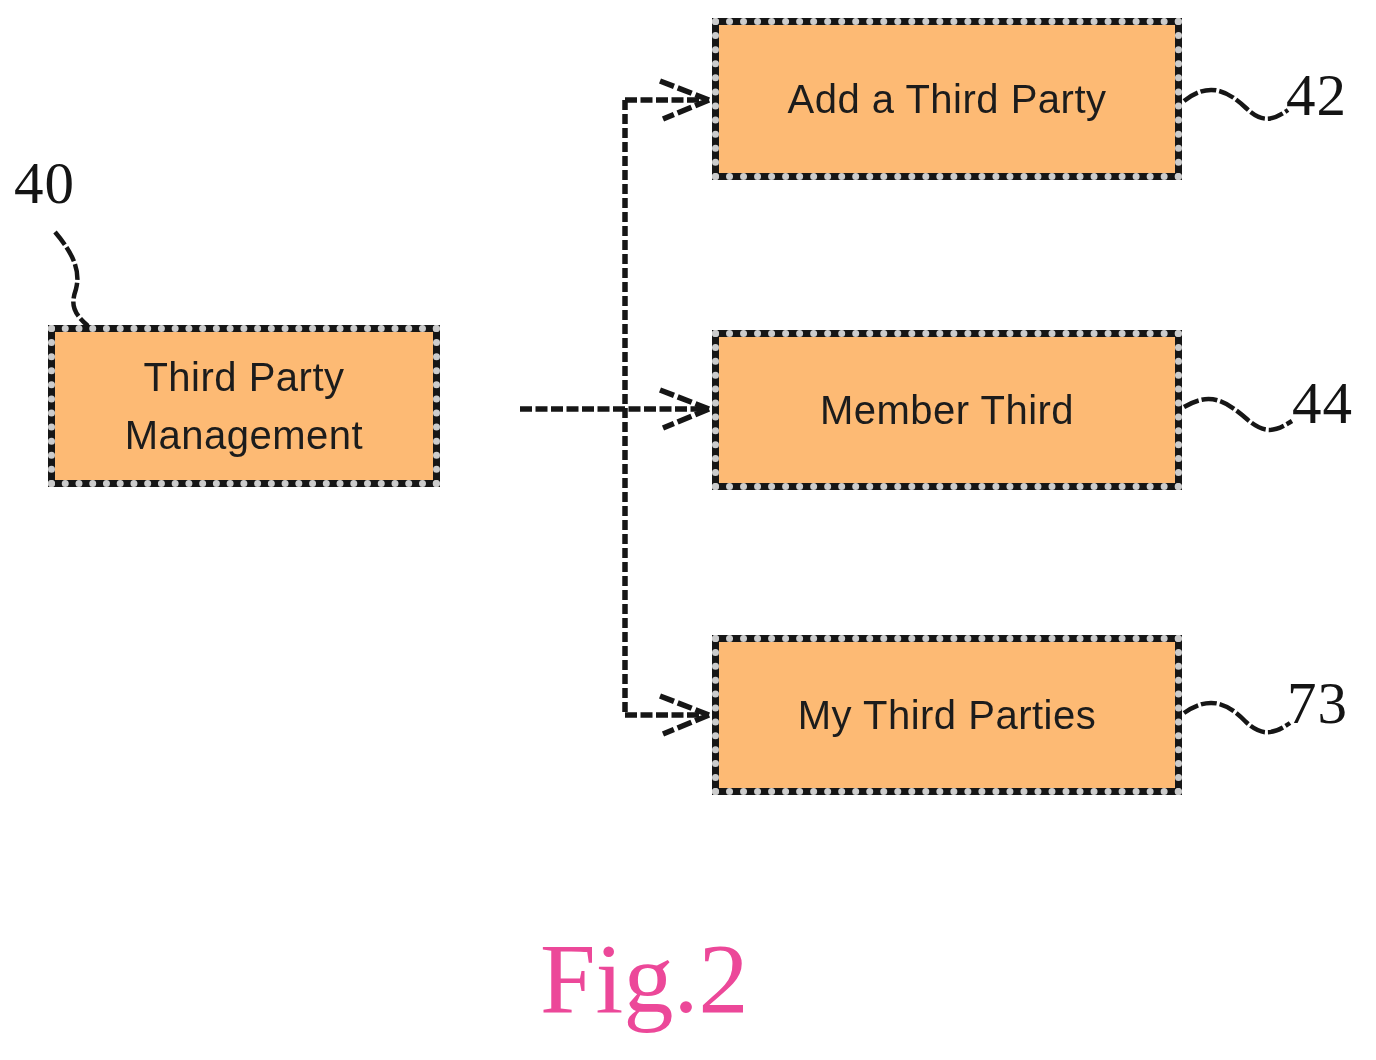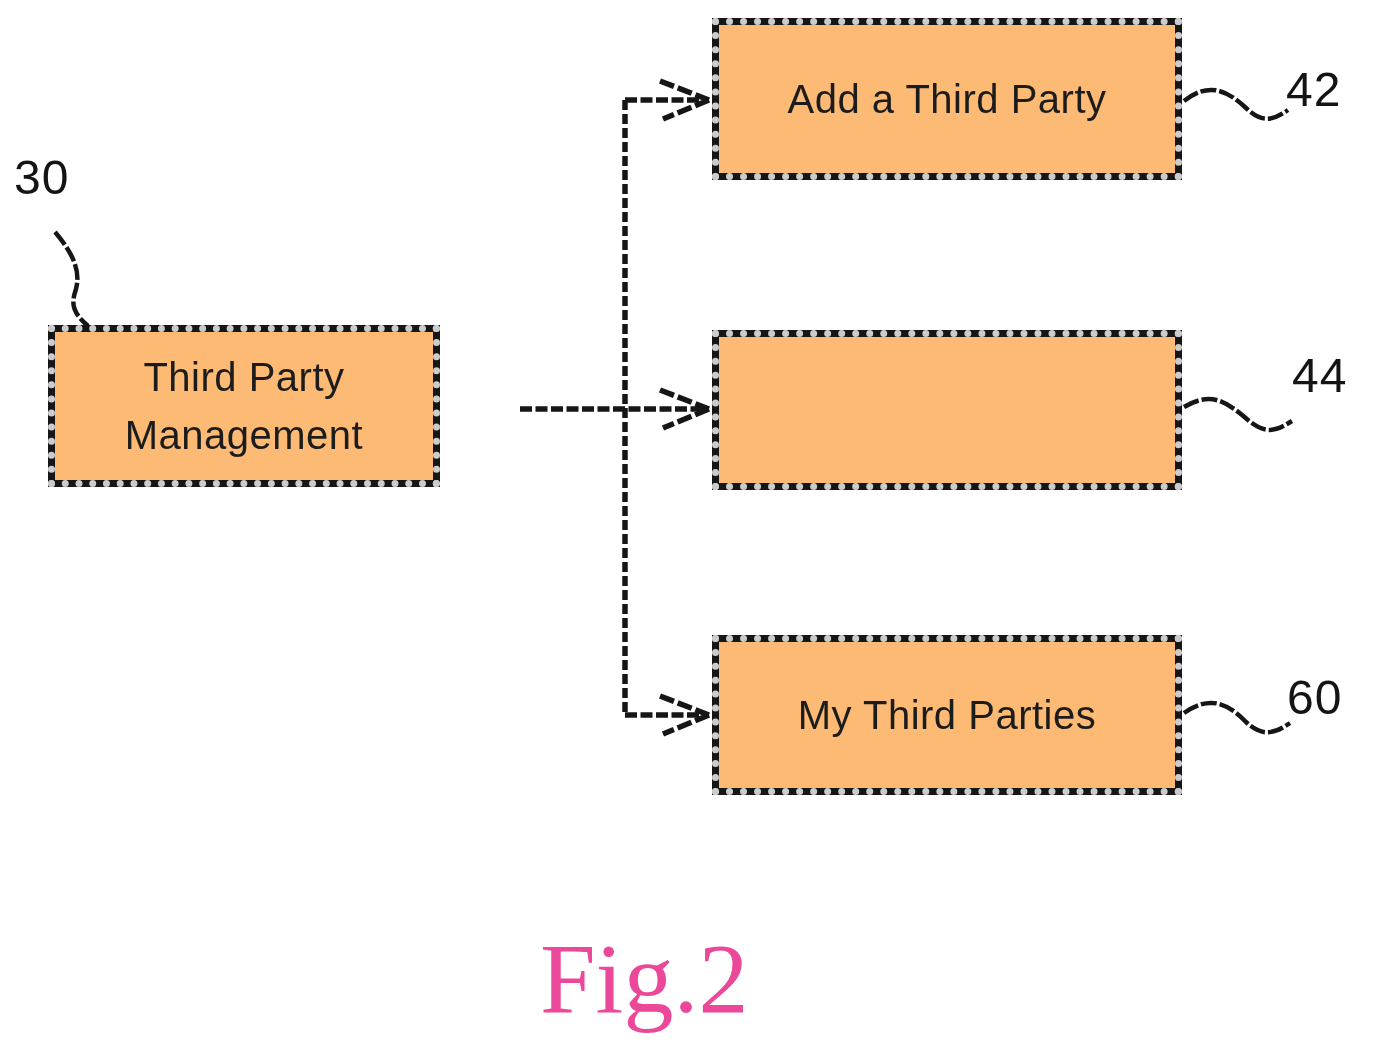--- a/index.html
+++ b/index.html
@@ -48,29 +48,29 @@
   }
   .node span { display: block; }
 
   .node-main { left: 48px;  top: 325px; width: 392px; height: 162px; }
   .node-top  { left: 712px; top: 18px;  width: 470px; height: 162px; }
   .node-mid  { left: 712px; top: 330px; width: 470px; height: 160px; }
   .node-bot  { left: 712px; top: 635px; width: 470px; height: 160px; }
 
   .ref {
     position: absolute;
-    font-family: Liberation Sans, sans-serif;
-    font-size: 48px;
+    font-family: Liberation Serif, serif;
+    font-size: 59px;
     line-height: 1;
     color: #141414;
     letter-spacing: 1px;
   }
   .ref-40 { left: 14px;   top: 154px; }
   .ref-42 { left: 1286px; top: 66px;  }
-  .ref-44 { left: 1292px; top: 352px; }
+  .ref-44 { left: 1292px; top: 374px; }
   .ref-46 { left: 1287px; top: 674px; }
 
   .caption {
     position: absolute;
     left: 540px;
     top: 924px;
     font-family: "Liberation Serif", serif;
     font-size: 100px;
     line-height: 1.1;
     color: #ec4899;
@@ -106,26 +106,27 @@
   <div class="node node-main">
     <span>Third Party</span>
     <span>Management</span>
   </div>
 
   <div class="node node-top">
     <span>Add a Third Party</span>
   </div>
 
   <div class="node node-mid">
+    <span>Member Third</span>
   </div>
 
   <div class="node node-bot">
     <span>My Third Parties</span>
   </div>
 
-  <div class="ref ref-40">30</div>
+  <div class="ref ref-40">40</div>
   <div class="ref ref-42">42</div>
   <div class="ref ref-44">44</div>
-  <div class="ref ref-46">60</div>
+  <div class="ref ref-46">73</div>
 
   <div class="caption">Fig.2</div>
 
 </div>
 
 </body></html>

